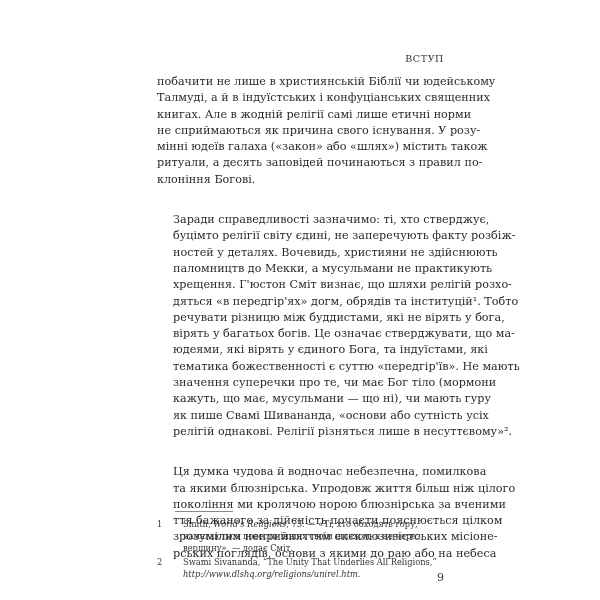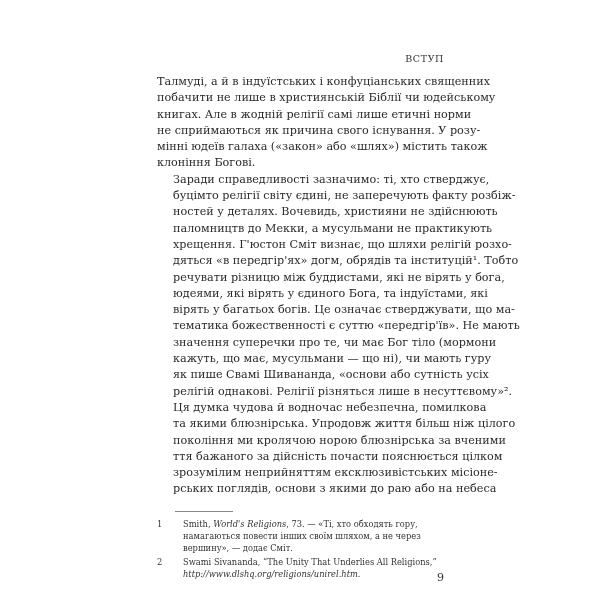--- a/index.html
+++ b/index.html
@@ -11,21 +11,21 @@
   }
   .running-head {
     position: absolute; top: 36px; left: 157px; width: 287px;
     text-align: right; font-size: 9.5px; letter-spacing: 0.6px; color: #333;
   }
   .body-text {
     position: absolute; top: 57px; left: 157px; width: 287px;
     font-size: 11.2px; line-height: 16.3px; color: #2a2a2a;
   }
   .body-text p { margin: 0; text-align: justify; }
-  .body-text p.indent { text-indent: 16px; }
+  .body-text p.indent { text-indent: 16px; margin-top: 24px; }
   .body-text .line { display: block; white-space: nowrap; text-align-last: justify; text-align: justify; }
   .body-text .line.last { text-align-last: left; }
   .fn-rule {
   position: absolute; top: 494px; left: 175px; width: 58px; height: 0;
     border-top: 1px solid #888;
   }
   .footnotes {
     position: absolute; top: 501px; left: 157px; width: 290px;
     font-size: 8.3px; line-height: 12px; color: #333;
   }
@@ -39,37 +39,38 @@
   }
 </style>
 </head>
 <body>
 
 <div class="page">
   <div class="running-head">ВСТУП</div>
 
   <div class="body-text">
     <p id="p0">
+        <span class="line">побачити не лише в християнській Біблії чи юдейському</span>
         <span class="line">Талмуді, а й в індуїстських і конфуціанських священних</span>
-        <span class="line">побачити не лише в християнській Біблії чи юдейському</span>
         <span class="line">книгах. Але в жодній релігії самі лише етичні норми</span>
         <span class="line">не сприймаються як причина свого існування. У розу-</span>
         <span class="line">мінні юдеїв галаха («закон» або «шлях») містить також</span>
+        <span class="line">ритуали, а десять заповідей починаються з правил по-</span>
         <span class="line last">клоніння Богові.</span>
       </p>
     <p class="indent" id="p1">
         <span class="line">Заради справедливості зазначимо: ті, хто стверджує,</span>
         <span class="line">буцімто релігії світу єдині, не заперечують факту розбіж-</span>
         <span class="line">ностей у деталях. Вочевидь, християни не здійснюють</span>
         <span class="line">паломництв до Мекки, а мусульмани не практикують</span>
         <span class="line">хрещення. Г'юстон Сміт визнає, що шляхи релігій розхо-</span>
         <span class="line">дяться «в передгір'ях» догм, обрядів та інституцій¹. Тобто</span>
         <span class="line">речувати різницю між буддистами, які не вірять у бога,</span>
+        <span class="line">вірять у багатьох богів. Це означає стверджувати, що ма-</span>
         <span class="line">юдеями, які вірять у єдиного Бога, та індуїстами, які</span>
-        <span class="line">вірять у багатьох богів. Це означає стверджувати, що ма-</span>
         <span class="line">тематика божественності є суттю «передгір'їв». Не мають</span>
         <span class="line">значення суперечки про те, чи має Бог тіло (мормони</span>
         <span class="line">кажуть, що має, мусульмани — що ні), чи мають гуру</span>
         <span class="line">як пише Свамі Шивананда, «основи або сутність усіх</span>
         <span class="line last">релігій однакові. Релігії різняться лише в несуттєвому»².</span>
       </p>
     <p class="indent" id="p2">
         <span class="line">Ця думка чудова й водночас небезпечна, помилкова</span>
         <span class="line">та якими блюзнірська. Упродовж життя більш ніж цілого</span>
         <span class="line">покоління ми кролячою норою блюзнірська за вченими</span>

